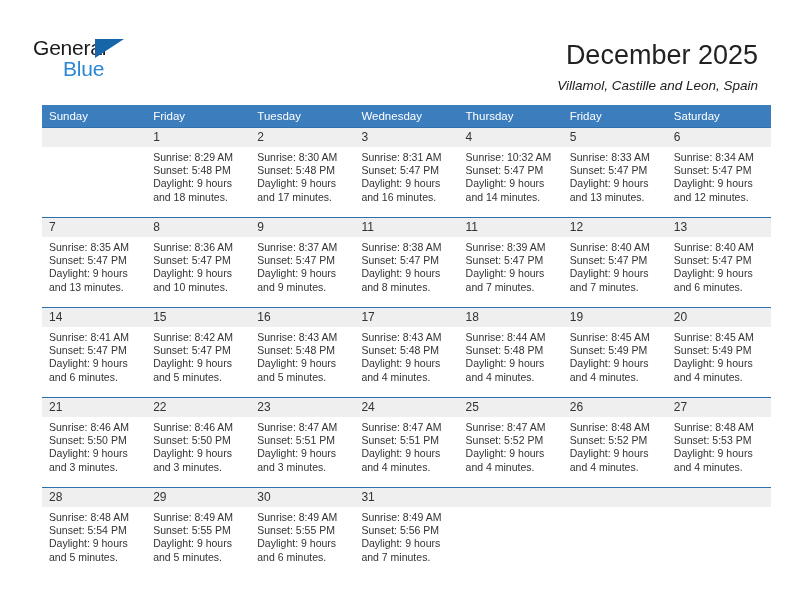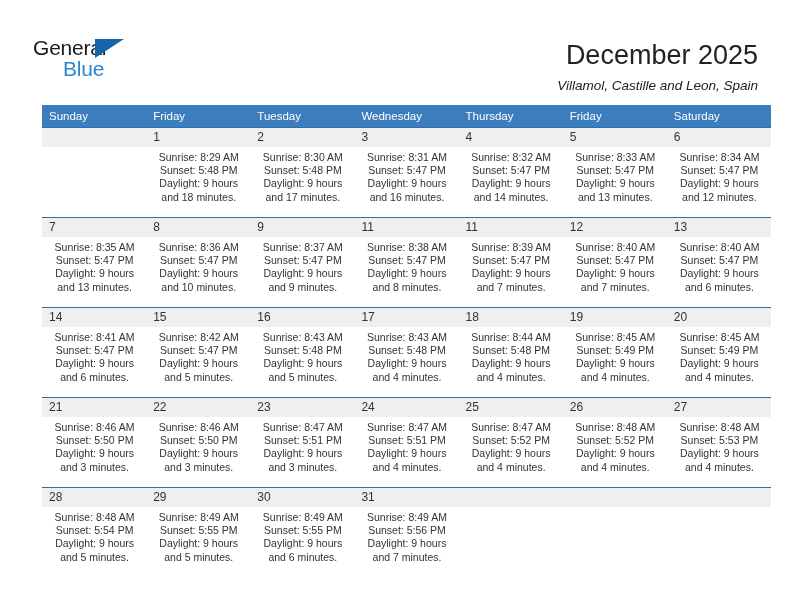--- a/index.html
+++ b/index.html
@@ -123,21 +123,20 @@
     color: #333333;
   }
   .empty .daynum-band {
     background: #efefef;
   }
   .detail {
     padding: 4px 6px 0 7px;
     font-size: 10.5px;
     line-height: 13.2px;
     color: #333333;
-    text-align: center;
   }
   .detail div { white-space: nowrap; }
 </style>
 </head>
 <body>
 
 <div class="page">
 
   <div class="header">
     <div class="logo">
@@ -204,21 +203,21 @@
                 <div>Sunset: 5:47 PM</div>
                 <div>Daylight: 9 hours</div>
                 <div>and 16 minutes.</div>
               </div>
             </div>
           </td>
           <td>
             <div class="cell-inner">
               <div class="daynum-band">4</div>
               <div class="detail">
-                <div>Sunrise: 8:32 AM</div>
+                <div>Sunrise: 10:32 AM</div>
                 <div>Sunset: 5:47 PM</div>
                 <div>Daylight: 9 hours</div>
                 <div>and 14 minutes.</div>
               </div>
             </div>
           </td>
           <td>
             <div class="cell-inner">
               <div class="daynum-band">5</div>
               <div class="detail">

